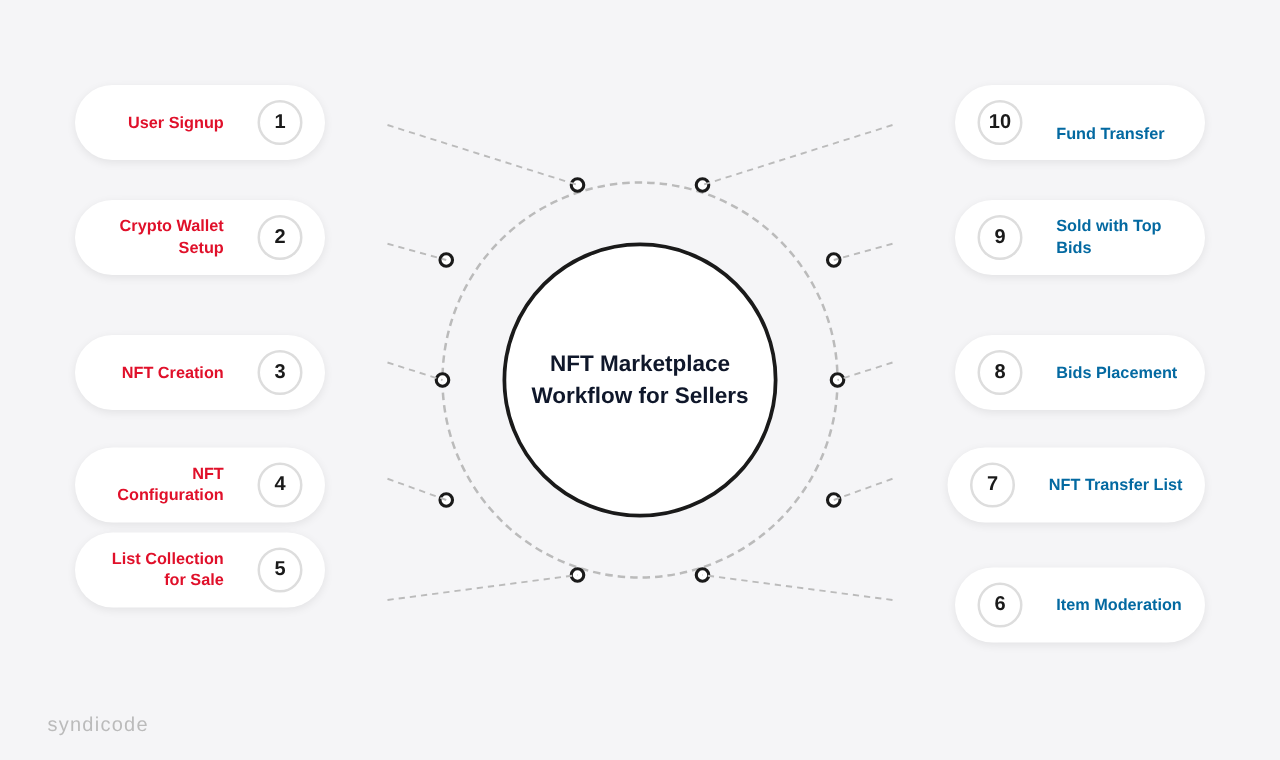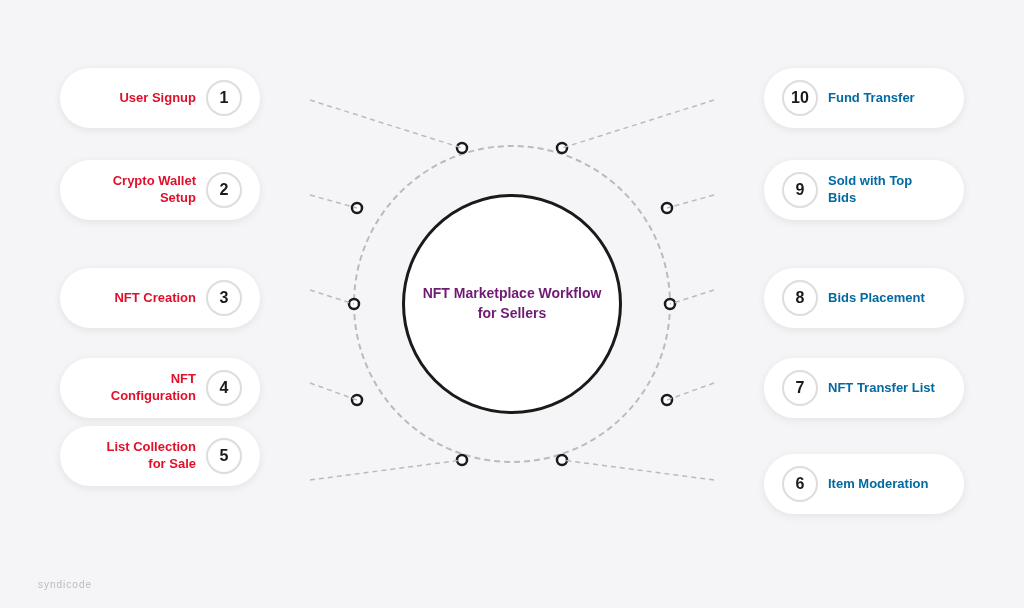--- a/index.html
+++ b/index.html
@@ -30,36 +30,36 @@
       top: 50%;
       transform: translate(-50%, -50%);
       display: flex;
       align-items: center;
       justify-content: center;
       text-align: center;
       z-index: 10;
     }
 
     .center-circle-text {
-      font-size: 14px;
+      font-size: 18px;
       font-weight: 700;
-      color: #701a75;
+      color: #0f172a;
       line-height: 1.4;
       padding: 10px;
     }
 
     
     .step-card {
       position: absolute;
       background: white;
       border-radius: 50px;
       padding: 12px 18px;
       display: flex;
       align-items: center;
-      gap: 10px;
+      gap: 27px;
       box-shadow: 0 2px 8px rgba(0,0,0,0.08);
       min-width: 160px;
     }
 
     .step-label {
       font-size: 13px;
       font-weight: 700;
       color: #e0102a;
       text-align: center;
       flex: 1;
@@ -97,21 +97,21 @@
       color: #e0102a;
     }
     .step-card.left .step-number {
       order: 1;
     }
 
     .watermark {
       position: absolute;
       bottom: 18px;
       left: 38px;
-      font-size: 10px;
+      font-size: 16px;
       color: #bbb;
       font-weight: 500;
       letter-spacing: 1px;
     }
 
     svg.connectors {
       position: absolute;
       top: 0; left: 0;
       width: 100%; height: 100%;
       z-index: 3;
@@ -184,21 +184,21 @@
   <div class="step-card left" style="left: 60px; top: 358px; min-width: 200px; justify-content: space-between;">
     <span class="step-label">NFT<br>Configuration</span>
     <div class="step-number">4</div>
   </div>
 
   <div class="step-card left" style="left: 60px; top: 426px; min-width: 200px;">
     <span class="step-label">List Collection<br>for Sale</span>
     <div class="step-number">5</div>
   </div>
 
-  <div class="step-card right" style="right: 60px; top: 68px; min-width: 200px;">
+  <div class="step-card right" style="right: 60px; top: 68px; min-width: 200px; align-items: flex-end;">
     <div class="step-number">10</div>
     <span class="step-label">Fund Transfer</span>
   </div>
 
   <div class="step-card right" style="right: 60px; top: 160px; min-width: 200px;">
     <div class="step-number">9</div>
     <span class="step-label">Sold with Top<br>Bids</span>
   </div>
 
   <div class="step-card right" style="right: 60px; top: 268px; min-width: 200px;">

